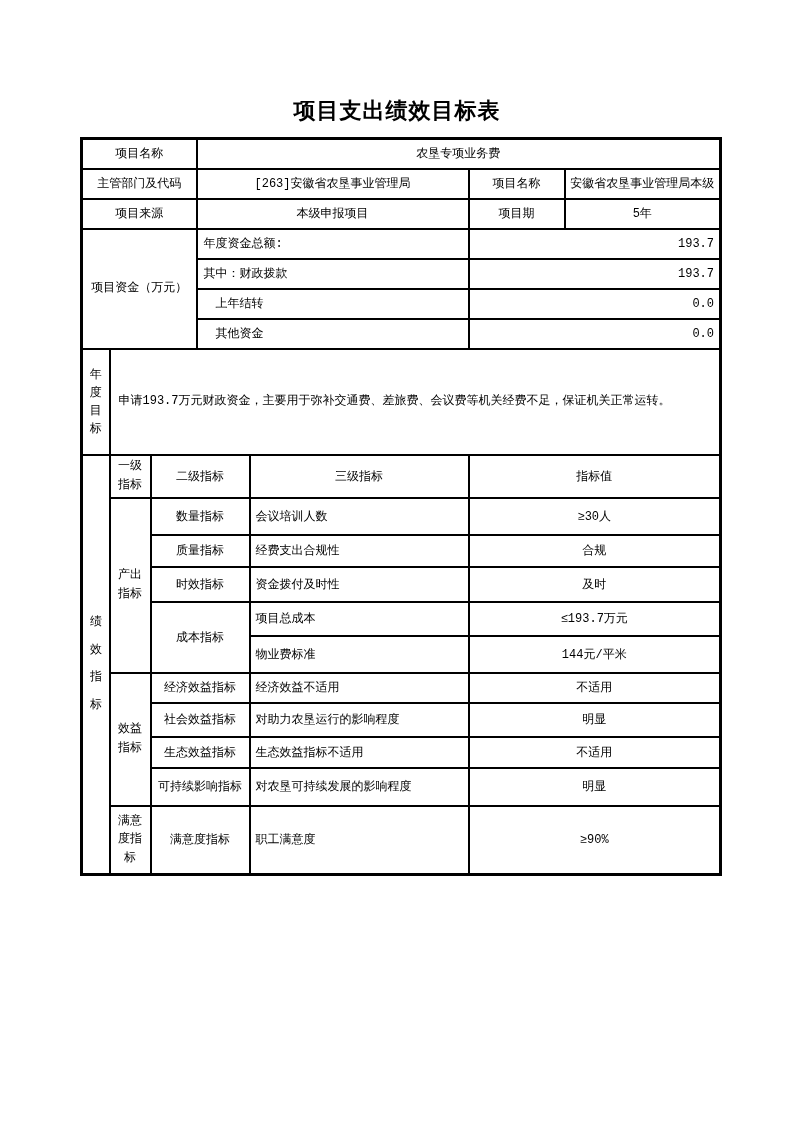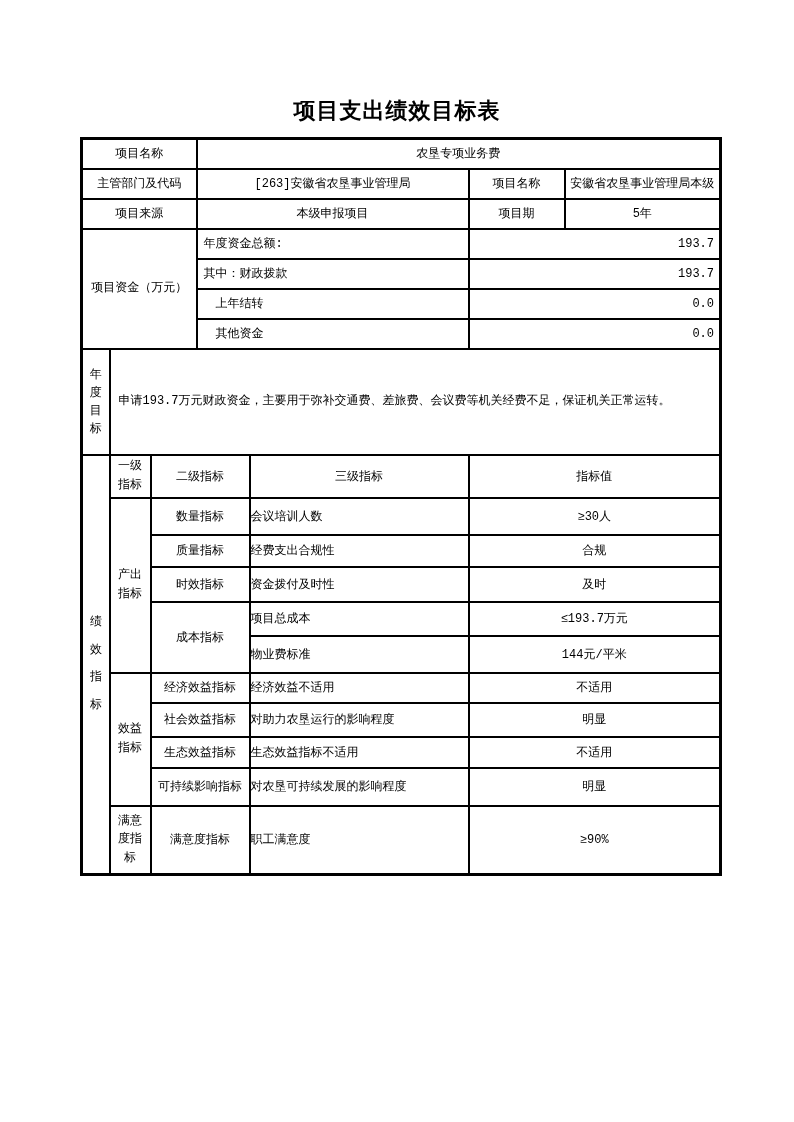--- a/index.html
+++ b/index.html
@@ -44,21 +44,21 @@
     font-size: 12px;
     padding: 0;
     overflow: hidden;
     vertical-align: middle;
   }
   .ctr { text-align: center; }
   .lbl { text-align: center; }
   .fund-name { text-align: left; padding-left: 6px; }
   .fund-name.indent { padding-left: 18px; }
   .fund-val { text-align: right; padding-right: 5px; }
-  .l3 { text-align: left; }
+  .l3 { text-align: left; padding-left: 5px; }
   .wrapbrk { word-break: break-all; line-height: 1.55; padding: 0 2px; }
   .vert {
     word-break: break-all;
     line-height: 2.3;
     font-size: 12px;
     padding: 12px 7px;
     text-align: center;
   }
   .narrow-lbl {
     word-break: break-all;

